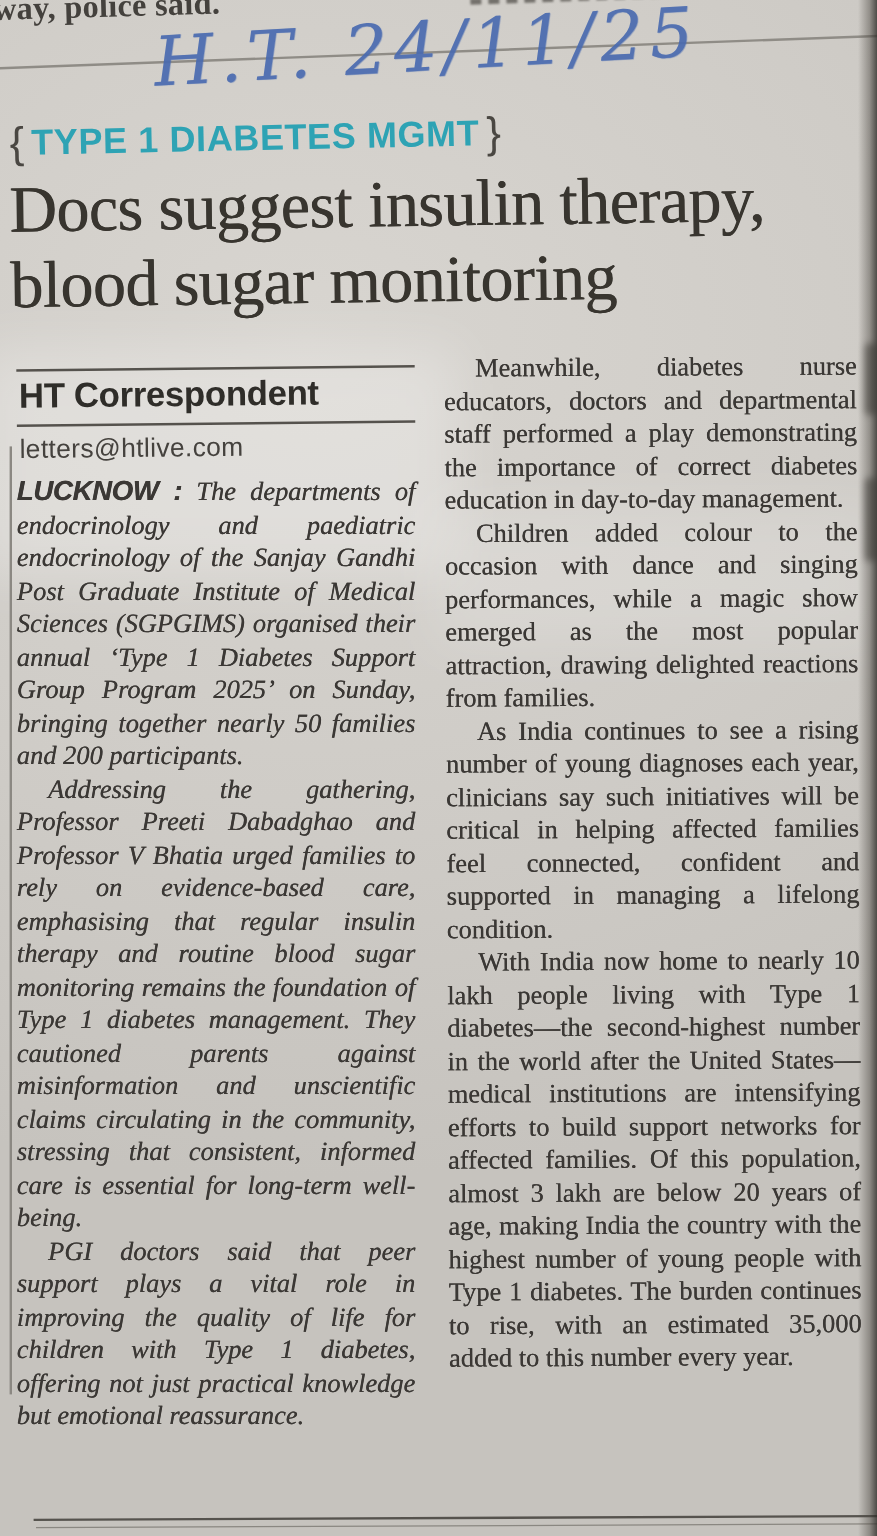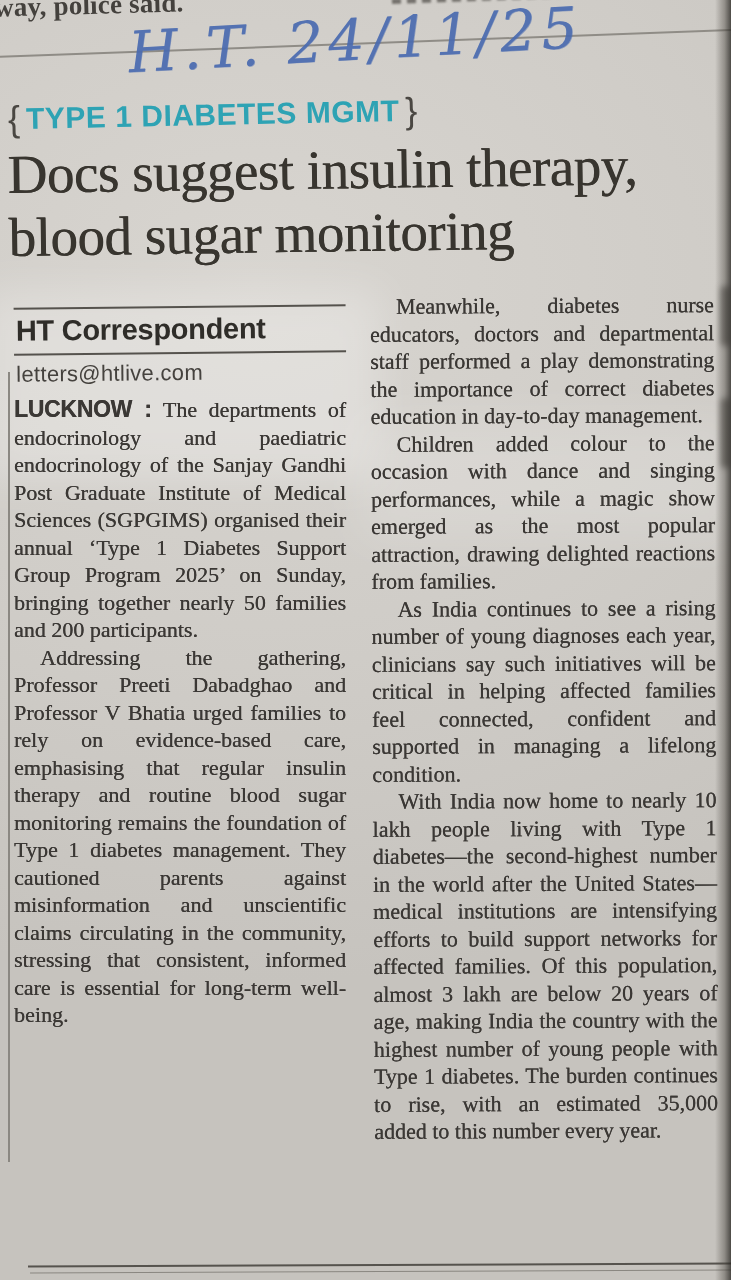--- a/index.html
+++ b/index.html
@@ -49,21 +49,21 @@
   
   .byline-block{position:absolute;left:14px;top:306px;width:332px;transform:rotate(-0.6deg);}
   .byline-rule{height:2px;background:#55524d;}
   .byline{font-family:"Liberation Sans",sans-serif;font-weight:bold;font-size:29px;
     color:#2f2d29;padding:5px 0 6px 2px;letter-spacing:-0.3px;}
   .email{font-family:"Liberation Sans",sans-serif;font-size:22px;color:#45423e;
     padding:6px 0 0 2px;letter-spacing:0.3px;}
   
   .col{position:absolute;text-align:justify;font-size:22px;line-height:27.5px;
     color:#3b3835;text-shadow:0.25px 0 0 #3b3835;}
-  .col-left{left:14px;top:396px;width:332px;}
+  .col-left{left:14px;top:396px;width:332px;font-style:italic;}
   .col-right{left:372px;top:292px;width:344px;transform:rotate(-0.3deg);}
   .para{margin:0;}
   .para.indent{text-indent:26px;}
   .lead{font-family:"Liberation Sans",sans-serif;font-weight:bold;font-size:23px;
     letter-spacing:-0.3px;}
   
   .vrule-left{position:absolute;left:8px;top:372px;width:1.6px;height:790px;background:#8b8882;}
   
   .brule1{position:absolute;left:28px;top:1264px;width:703px;height:2px;background:#56534e;transform:rotate(-0.25deg);}
   .brule2{position:absolute;left:30px;top:1271px;width:701px;height:1px;background:#8a8781;transform:rotate(-0.25deg);}
@@ -100,20 +100,21 @@
     <div class="byline">HT Correspondent</div>
     <div class="byline-rule"></div>
     <div class="email">letters@htlive.com</div>
   </div>
 
   <div class="vrule-left"></div>
 
   <div class="col col-left">
     <p class="para"><span class="lead">LUCKNOW :</span><span> The departments of endocrinology and paediatric endocrinology of the Sanjay Gandhi Post Graduate Institute of Medical Sciences (SGPGIMS) organised their annual ‘Type 1 Diabetes Support Group Program 2025’ on Sunday, bringing together nearly 50 families and 200 participants.</span></p>
     <p class="para indent">Addressing the gathering, Professor Preeti Dabadghao and Professor V Bhatia urged families to rely on evidence-based care, emphasising that regular insulin therapy and routine blood sugar monitoring remains the foundation of Type 1 diabetes management. They cautioned parents against misinformation and unscientific claims circulating in the community, stressing that consistent, informed care is essential for long-term well-being.</p>
+    <p class="para indent">PGI doctors said that peer support plays a vital role in improving the quality of life for children with Type 1 diabetes, offering not just practical knowledge but emotional reassurance.</p>
   </div>
 
   <div class="col col-right">
     <p class="para indent">Meanwhile, diabetes nurse educators, doctors and departmental staff performed a play demonstrating the importance of correct diabetes education in day-to-day management.</p>
     <p class="para indent">Children added colour to the occasion with dance and singing performances, while a magic show emerged as the most popular attraction, drawing delighted reactions from families.</p>
     <p class="para indent">As India continues to see a rising number of young diagnoses each year, clinicians say such initiatives will be critical in helping affected families feel connected, confident and supported in managing a lifelong condition.</p>
     <p class="para indent">With India now home to nearly 10 lakh people living with Type 1 diabetes—the second-highest number in the world after the United States—medical institutions are intensifying efforts to build support networks for affected families. Of this population, almost 3 lakh are below 20 years of age, making India the country with the highest number of young people with Type 1 diabetes. The burden continues to rise, with an estimated 35,000 added to this number every year.</p>
   </div>
 
   <div class="brule1"></div>

